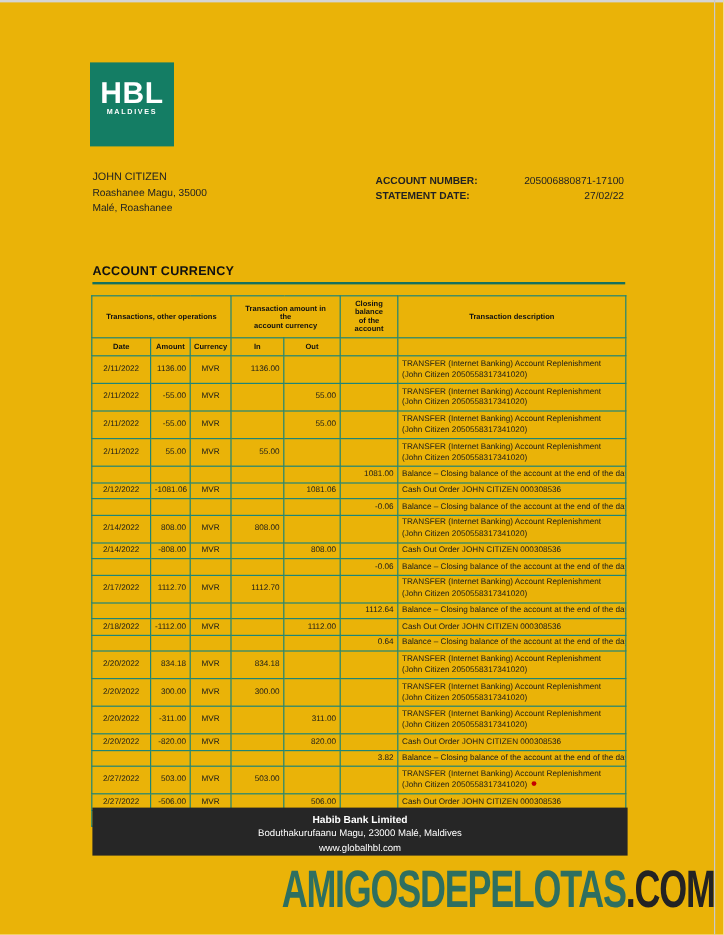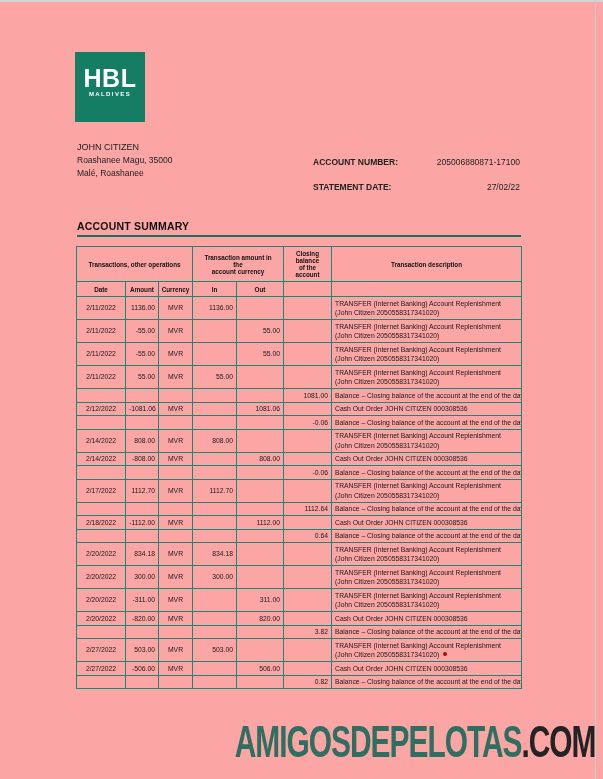--- a/index.html
+++ b/index.html
@@ -1,30 +1,30 @@
 <!DOCTYPE html>
 <html><head>
 <meta charset="utf-8">
 <style>
   html,body{margin:0;padding:0;background:#fff;}
-  .page{position:relative;width:603px;height:779px;background:#fca5a5;overflow:hidden;
+  .page{position:relative;width:603px;height:779px;background:#eab308;overflow:hidden;
         font-family:"Liberation Sans","DejaVu Sans",sans-serif;color:#1a1a1a;}
   .edge-top{position:absolute;left:0;top:0;width:603px;height:2px;background:#d5d5d5;}
   .edge-right{position:absolute;top:0;left:595px;width:1px;height:779px;background:#c9c9c9;}
 
   
   .logo{position:absolute;left:75px;top:52px;width:70px;height:70px;background:#147d64;text-align:center;color:#fff;}
   .logo-text{font-size:25px;font-weight:700;letter-spacing:.5px;margin-top:15px;line-height:23px;}
   .logo-sub{font-size:6px;font-weight:700;letter-spacing:1.4px;line-height:8px;}
 
   
   .customer{position:absolute;left:77px;top:141px;font-size:8.5px;line-height:13px;color:#222;}
   .customer-name{font-weight:400;font-size:9px;}
   .acct{position:absolute;left:313px;top:144px;width:207px;font-size:8.5px;line-height:13.4px;color:#222;}
-  .acct-row{display:flex;justify-content:space-between;margin-top:12px;}
+  .acct-row{display:flex;justify-content:space-between;}
   .acct-label{font-weight:700;}
 
   
   .summary-title{position:absolute;left:77px;top:220px;font-size:10.5px;font-weight:700;letter-spacing:.2px;color:#111;}
   .summary-rule{position:absolute;left:77px;top:235px;width:444px;height:2px;background:#15705c;}
 
   
   table.txn{position:absolute;left:76px;top:246px;width:445px;border-collapse:collapse;table-layout:fixed;}
   .txn th,.txn td{border:1px solid #1e8577;overflow:hidden;}
   .txn th{font-size:6.3px;font-weight:700;text-align:center;vertical-align:middle;padding:1px 2px;color:#111;}
@@ -72,21 +72,21 @@
     <div class="acct-row">
       <span class="acct-label">ACCOUNT NUMBER:</span>
       <span class="acct-value">205006880871-17100</span>
     </div>
     <div class="acct-row">
       <span class="acct-label">STATEMENT DATE:</span>
       <span class="acct-value">27/02/22</span>
     </div>
   </div>
 
-  <div class="summary-title">ACCOUNT SUMMARY</div>
+  <div class="summary-title">ACCOUNT CURRENCY</div>
   <div class="summary-rule"></div>
 
   <table class="txn">
     <colgroup>
       <col style="width:49px">
         <col style="width:33px">
         <col style="width:34px">
       <col style="width:44px">
         <col style="width:47px">
         <col style="width:48px">
@@ -329,17 +329,22 @@
       <td class="c-amount"></td>
       <td class="c-curr"></td>
       <td class="c-in"></td>
       <td class="c-out"></td>
       <td class="c-bal">0.82</td>
       <td class="c-desc"><span class="desc-text">Balance – Closing balance of the account at the end of the day</span></td>
     </tr>
   </tbody>
   </table>
 
+  <div class="footer">
+    <div class="footer-name">Habib Bank Limited</div>
+    <div class="footer-line">Boduthakurufaanu Magu, 23000 Malé, Maldives</div>
+    <div class="footer-line">www.globalhbl.com</div>
+  </div>
 
   <div class="watermark">
     <span class="wm-main">AMIGOSDEPELOTAS</span><span class="wm-tld">.COM</span>
   </div>
 </div>
 
 </body></html>

